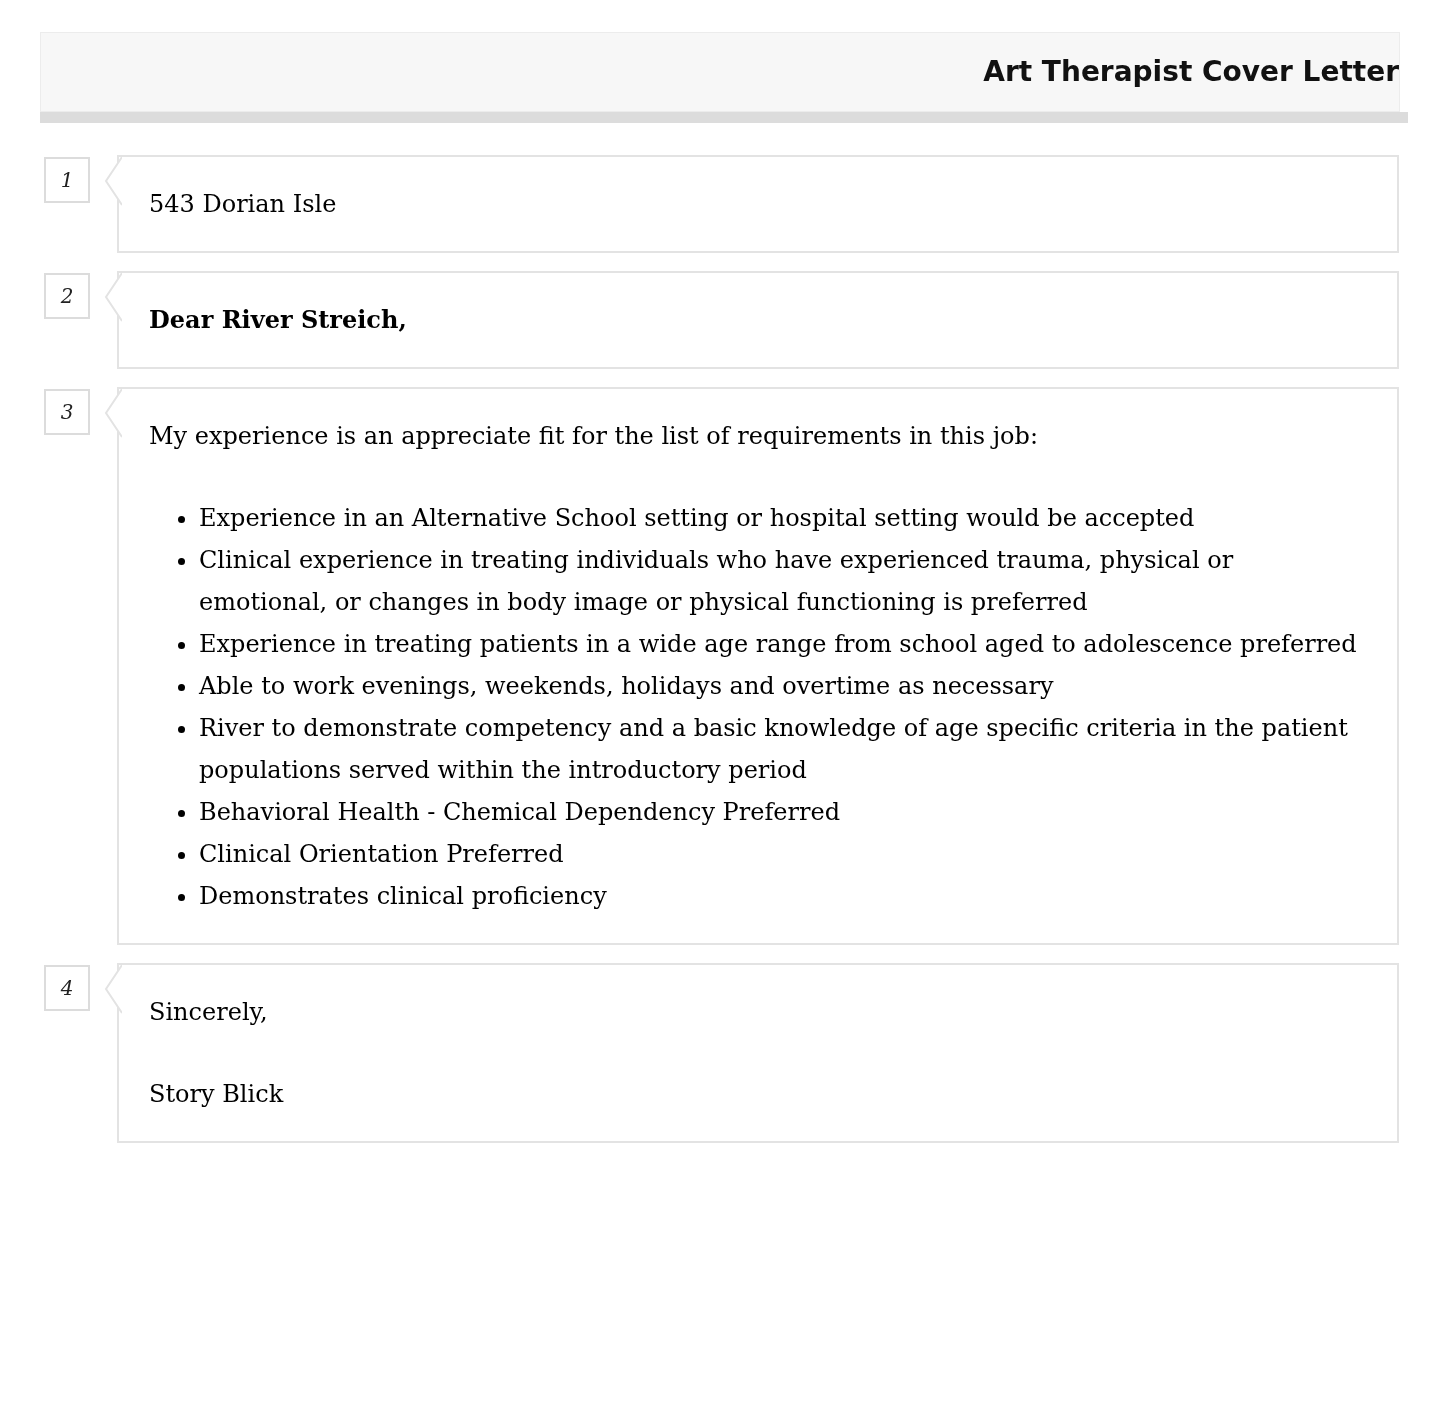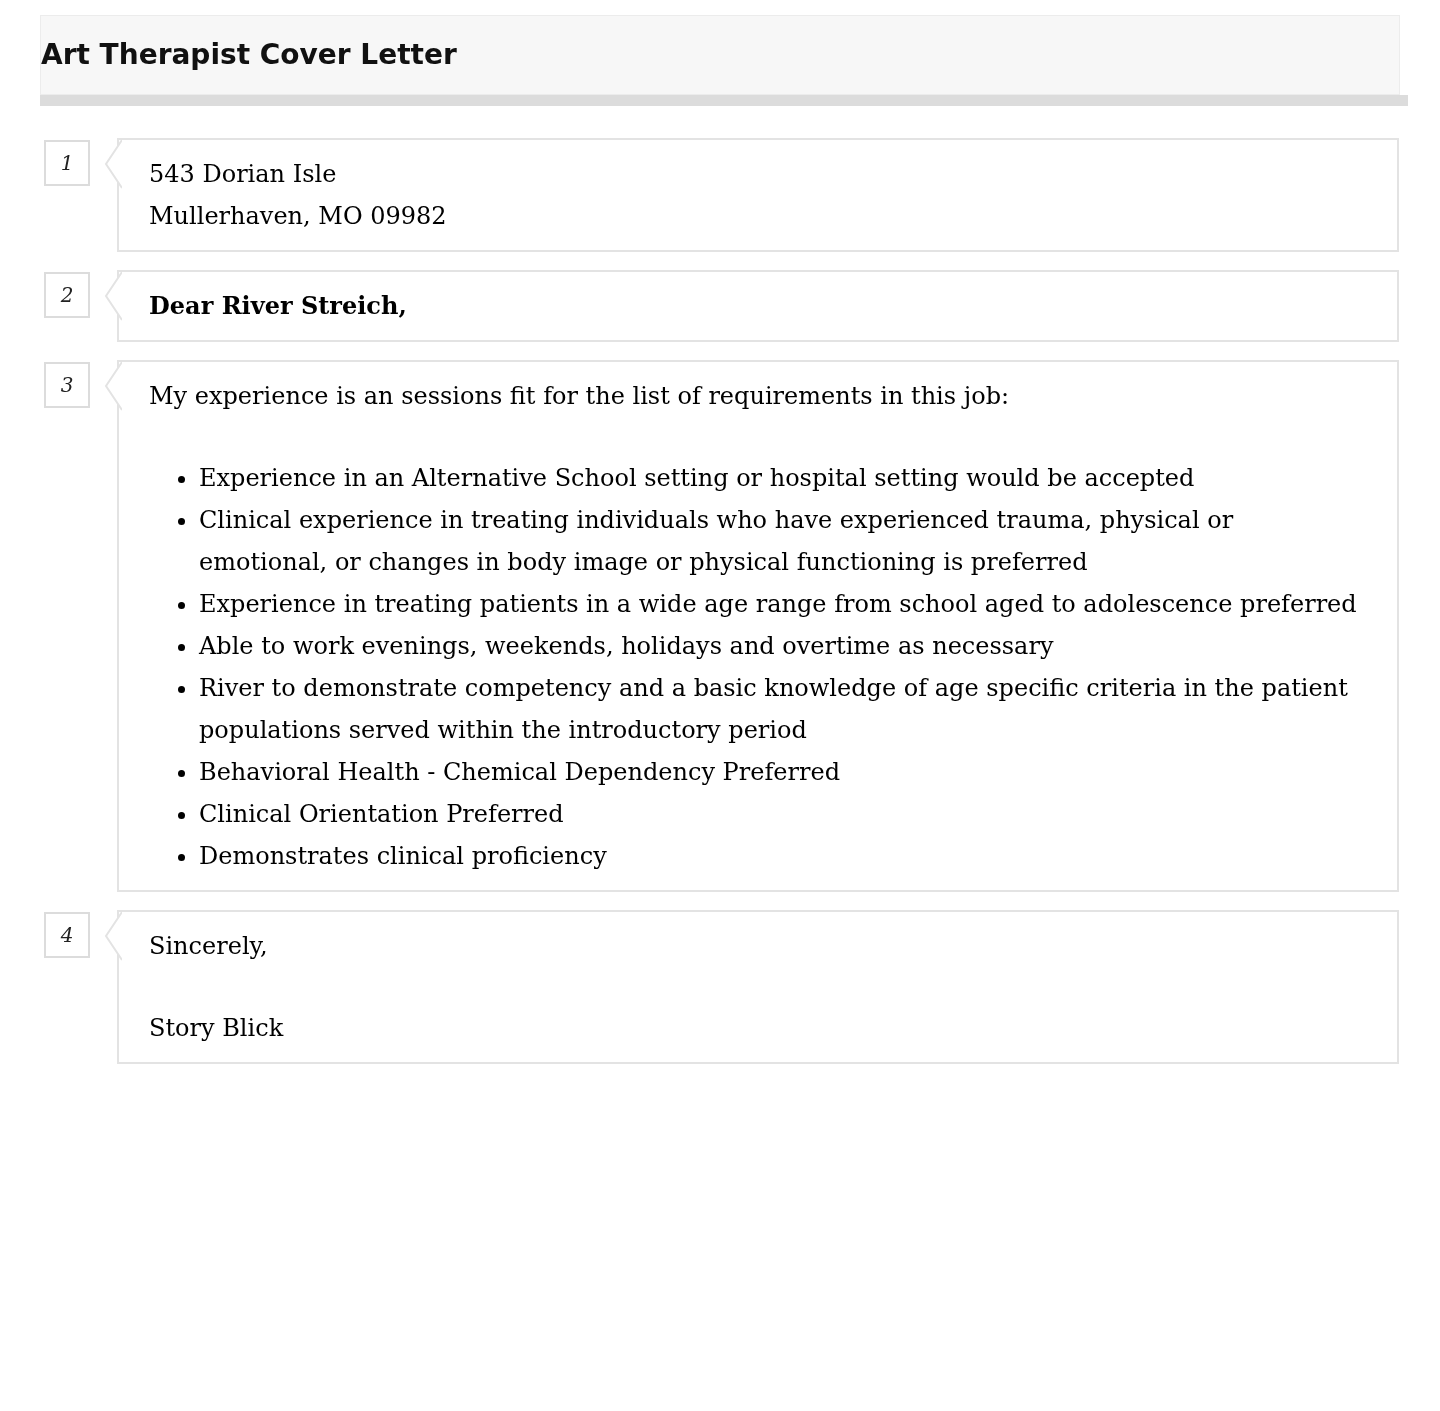--- a/index.html
+++ b/index.html
@@ -13,27 +13,27 @@
   * { box-sizing: border-box; }
   html, body { margin: 0; padding: 0; }
   body {
     width: 1440px;
     background: #ffffff;
     color: var(--text-color);
     font-family: "DejaVu Serif", "Liberation Serif", serif;
   }
   
   .doc-header {
-    margin: 15px 40px 0 40px;
+    margin: 32px 40px 0 40px;
     height: 80px;
     background: var(--header-bg);
     border: 1px solid var(--header-border);
     display: flex;
     align-items: center;
-    justify-content: flex-start;
+    justify-content: flex-end;
   }
   .doc-title {
     margin: 0;
     font-family: "DejaVu Sans", "Liberation Sans", sans-serif;
     font-weight: 700;
     font-size: 28px;
     line-height: 1;
     color: #111;
   }
   .header-shadow {
@@ -63,21 +63,21 @@
     font-style: italic;
     font-size: 20px;
     color: #222;
   }
   .box {
     position: relative;
     flex: 1;
     margin-left: 27px;
     background: #fff;
     border: 2px solid var(--box-border);
-    padding: 13px 30px;
+    padding: 26px 30px;
     font-size: 24px;
     line-height: 42px;
   }
   .tail {
     position: absolute;
     left: -17px;
     top: -2px;
     width: 20px;
     height: 52px;
     pointer-events: none;
@@ -102,41 +102,40 @@
 
 <main class="sections">
 
   <section class="section">
     <div class="badge">1</div>
     <div class="box">
       <svg class="tail" viewBox="0 0 20 52" xmlns="http://www.w3.org/2000/svg">
         <path d="M20 2 L4 26 L20 50" fill="#ffffff" stroke="#e3e3e3" stroke-width="2"></path>
       </svg>
       <p class="tight">543 Dorian Isle</p>
-      <p class="tight">Mullerhaven, MO 09982</p>
     </div>
   </section>
 
   <section class="section">
     <div class="badge">2</div>
     <div class="box">
       <svg class="tail" viewBox="0 0 20 52" xmlns="http://www.w3.org/2000/svg">
         <path d="M20 2 L4 26 L20 50" fill="#ffffff" stroke="#e3e3e3" stroke-width="2"></path>
       </svg>
       <p class="bold">Dear River Streich,</p>
     </div>
   </section>
 
   <section class="section">
     <div class="badge">3</div>
     <div class="box">
       <svg class="tail" viewBox="0 0 20 52" xmlns="http://www.w3.org/2000/svg">
         <path d="M20 2 L4 26 L20 50" fill="#ffffff" stroke="#e3e3e3" stroke-width="2"></path>
       </svg>
-      <p>My experience is an sessions fit for the list of requirements in this job:</p>
+      <p>My experience is an appreciate fit for the list of requirements in this job:</p>
       <ul>
         <li>Experience in an Alternative School setting or hospital setting would be accepted</li>
         <li>Clinical experience in treating individuals who have experienced trauma, physical or emotional, or changes in body image or physical functioning is preferred</li>
         <li>Experience in treating patients in a wide age range from school aged to adolescence preferred</li>
         <li>Able to work evenings, weekends, holidays and overtime as necessary</li>
         <li>River to demonstrate competency and a basic knowledge of age specific criteria in the patient populations served within the introductory period</li>
         <li>Behavioral Health - Chemical Dependency Preferred</li>
         <li>Clinical Orientation Preferred</li>
         <li>Demonstrates clinical proficiency</li>
       </ul>

